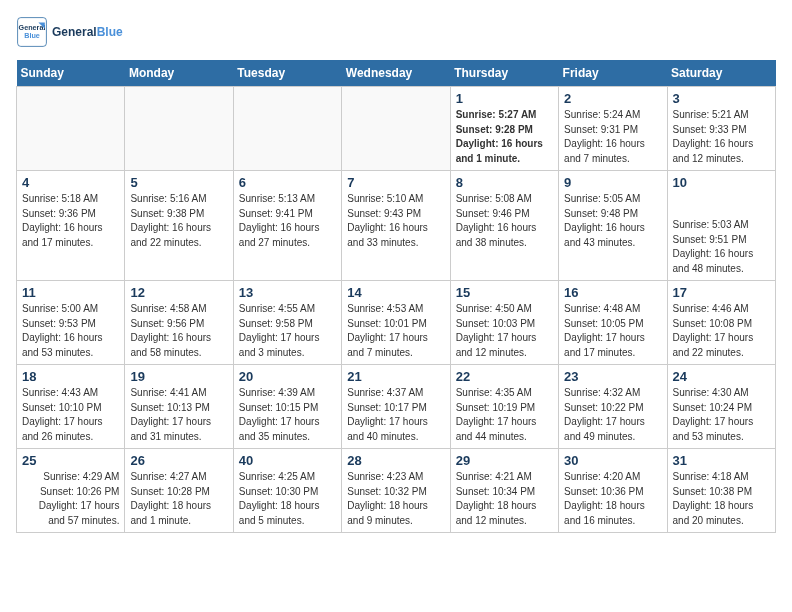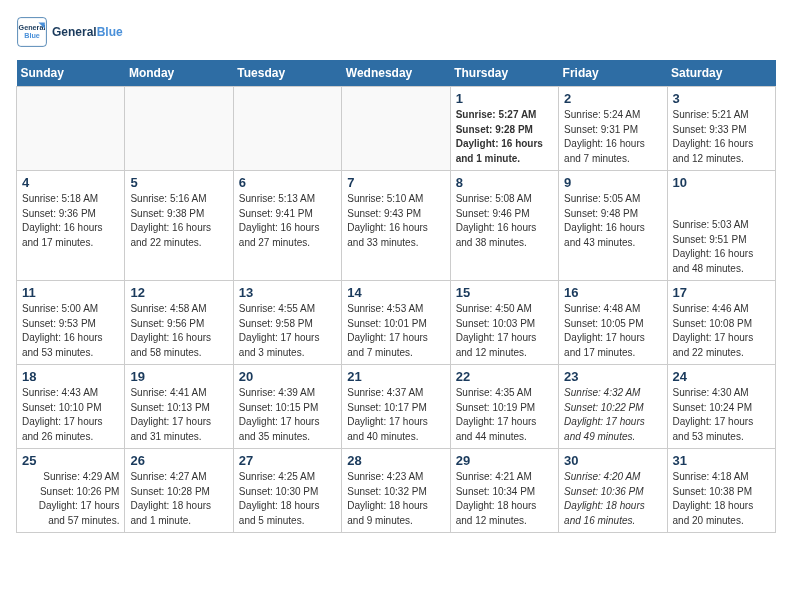--- a/index.html
+++ b/index.html
@@ -269,21 +269,21 @@
         </td>
         <td>
           <span class="day-number">22</span>
           <div class="day-info" style="white-space: pre-line;">Sunrise: 4:35 AM
 Sunset: 10:19 PM
 Daylight: 17 hours
 and 44 minutes.</div>
         </td>
         <td>
           <span class="day-number">23</span>
-          <div class="day-info" style="white-space: pre-line; font-style: italic;">Sunrise: 4:32 AM
+          <div class="day-info" style="white-space: pre-line;">Sunrise: 4:32 AM
 Sunset: 10:22 PM
 Daylight: 17 hours
 and 49 minutes.</div>
         </td>
         <td>
           <span class="day-number">24</span>
           <div class="day-info" style="white-space: pre-line;">Sunrise: 4:30 AM
 Sunset: 10:24 PM
 Daylight: 17 hours
 and 53 minutes.</div>
@@ -298,21 +298,21 @@
 and 57 minutes.</div>
         </td>
         <td>
           <span class="day-number">26</span>
           <div class="day-info" style="white-space: pre-line;">Sunrise: 4:27 AM
 Sunset: 10:28 PM
 Daylight: 18 hours
 and 1 minute.</div>
         </td>
         <td>
-          <span class="day-number">27</span>
+          <span class="day-number">40</span>
           <div class="day-info" style="white-space: pre-line;">Sunrise: 4:25 AM
 Sunset: 10:30 PM
 Daylight: 18 hours
 and 5 minutes.</div>
         </td>
         <td>
           <span class="day-number">28</span>
           <div class="day-info" style="white-space: pre-line;">Sunrise: 4:23 AM
 Sunset: 10:32 PM
 Daylight: 18 hours
@@ -320,21 +320,21 @@
         </td>
         <td>
           <span class="day-number">29</span>
           <div class="day-info" style="white-space: pre-line;">Sunrise: 4:21 AM
 Sunset: 10:34 PM
 Daylight: 18 hours
 and 12 minutes.</div>
         </td>
         <td>
           <span class="day-number">30</span>
-          <div class="day-info" style="white-space: pre-line; font-style: italic;">Sunrise: 4:20 AM
+          <div class="day-info" style="white-space: pre-line;">Sunrise: 4:20 AM
 Sunset: 10:36 PM
 Daylight: 18 hours
 and 16 minutes.</div>
         </td>
         <td>
           <span class="day-number">31</span>
           <div class="day-info" style="white-space: pre-line;">Sunrise: 4:18 AM
 Sunset: 10:38 PM
 Daylight: 18 hours
 and 20 minutes.</div>

